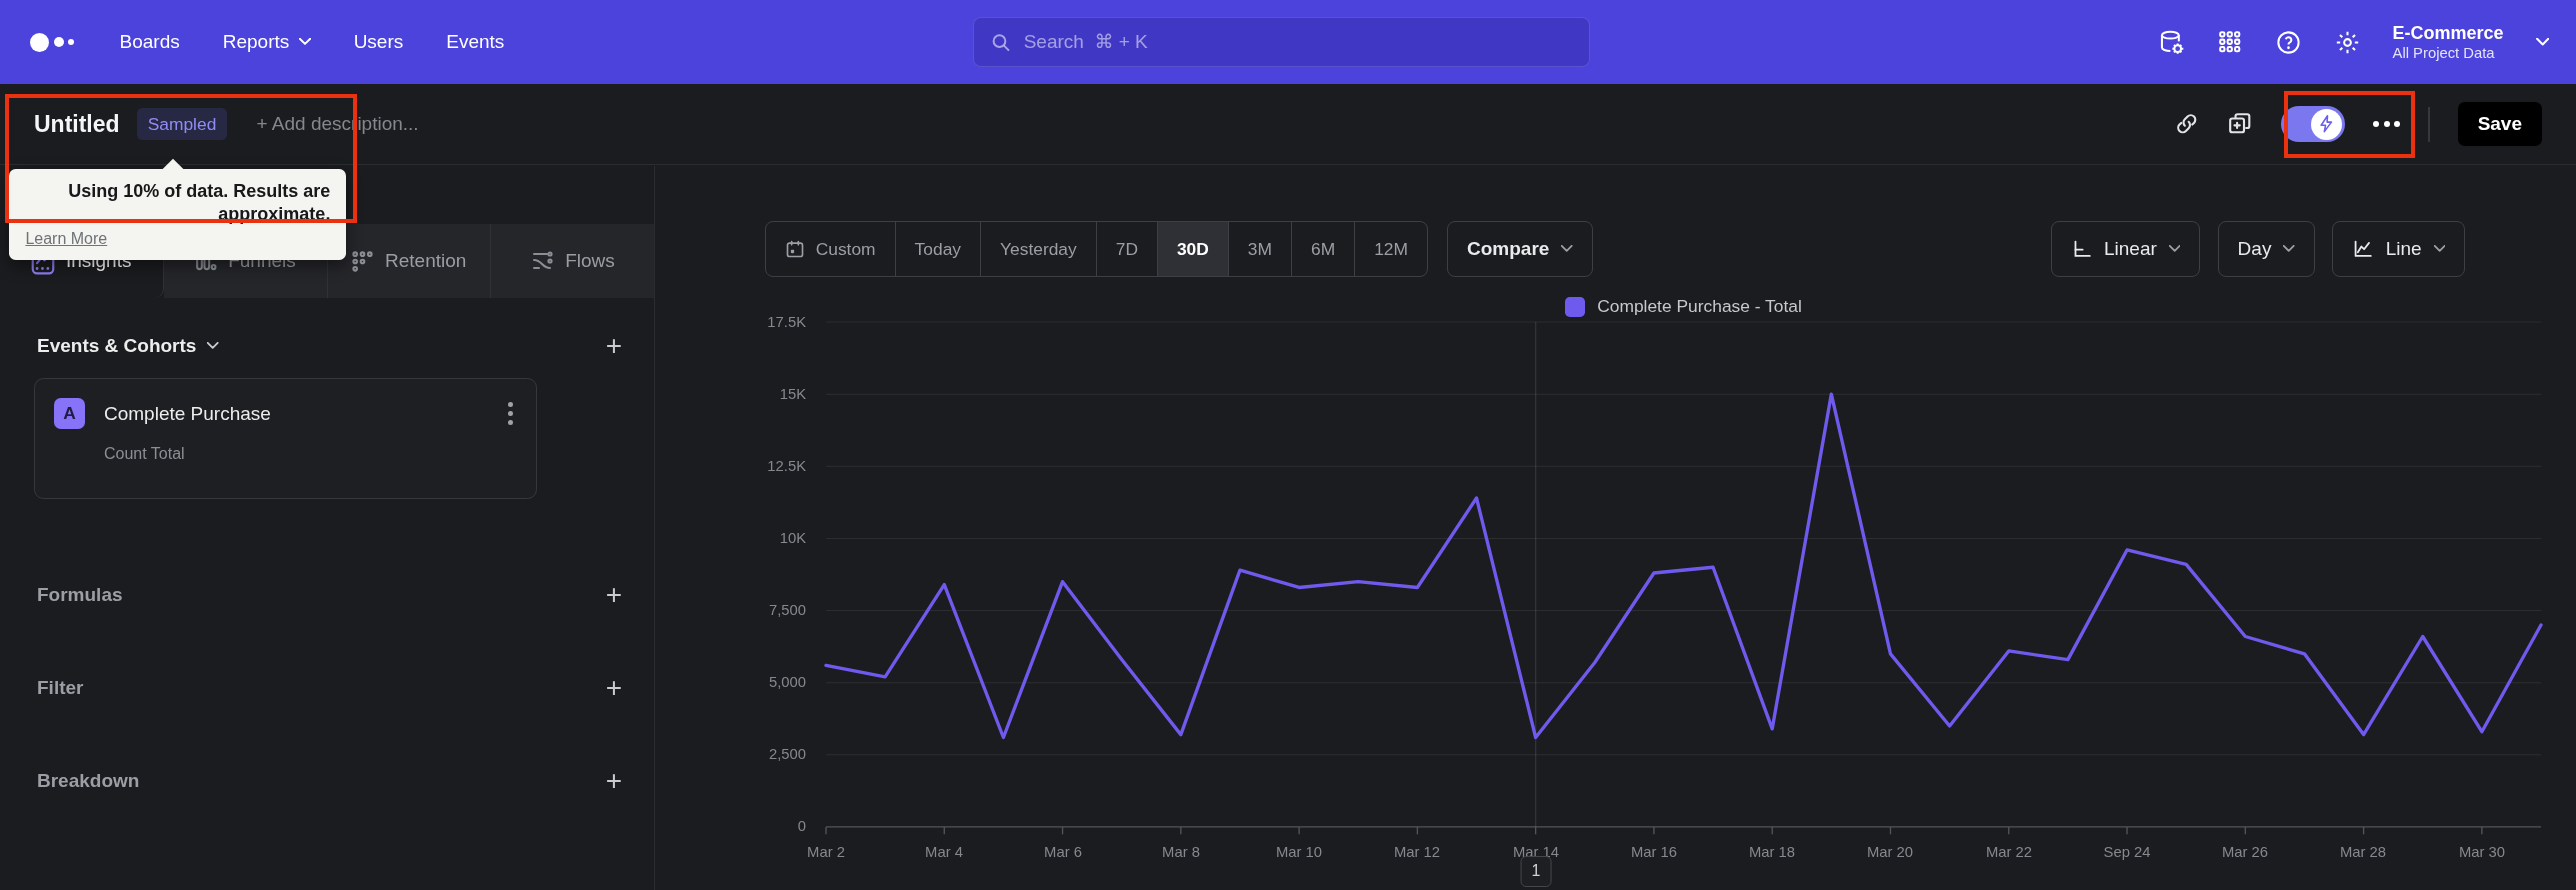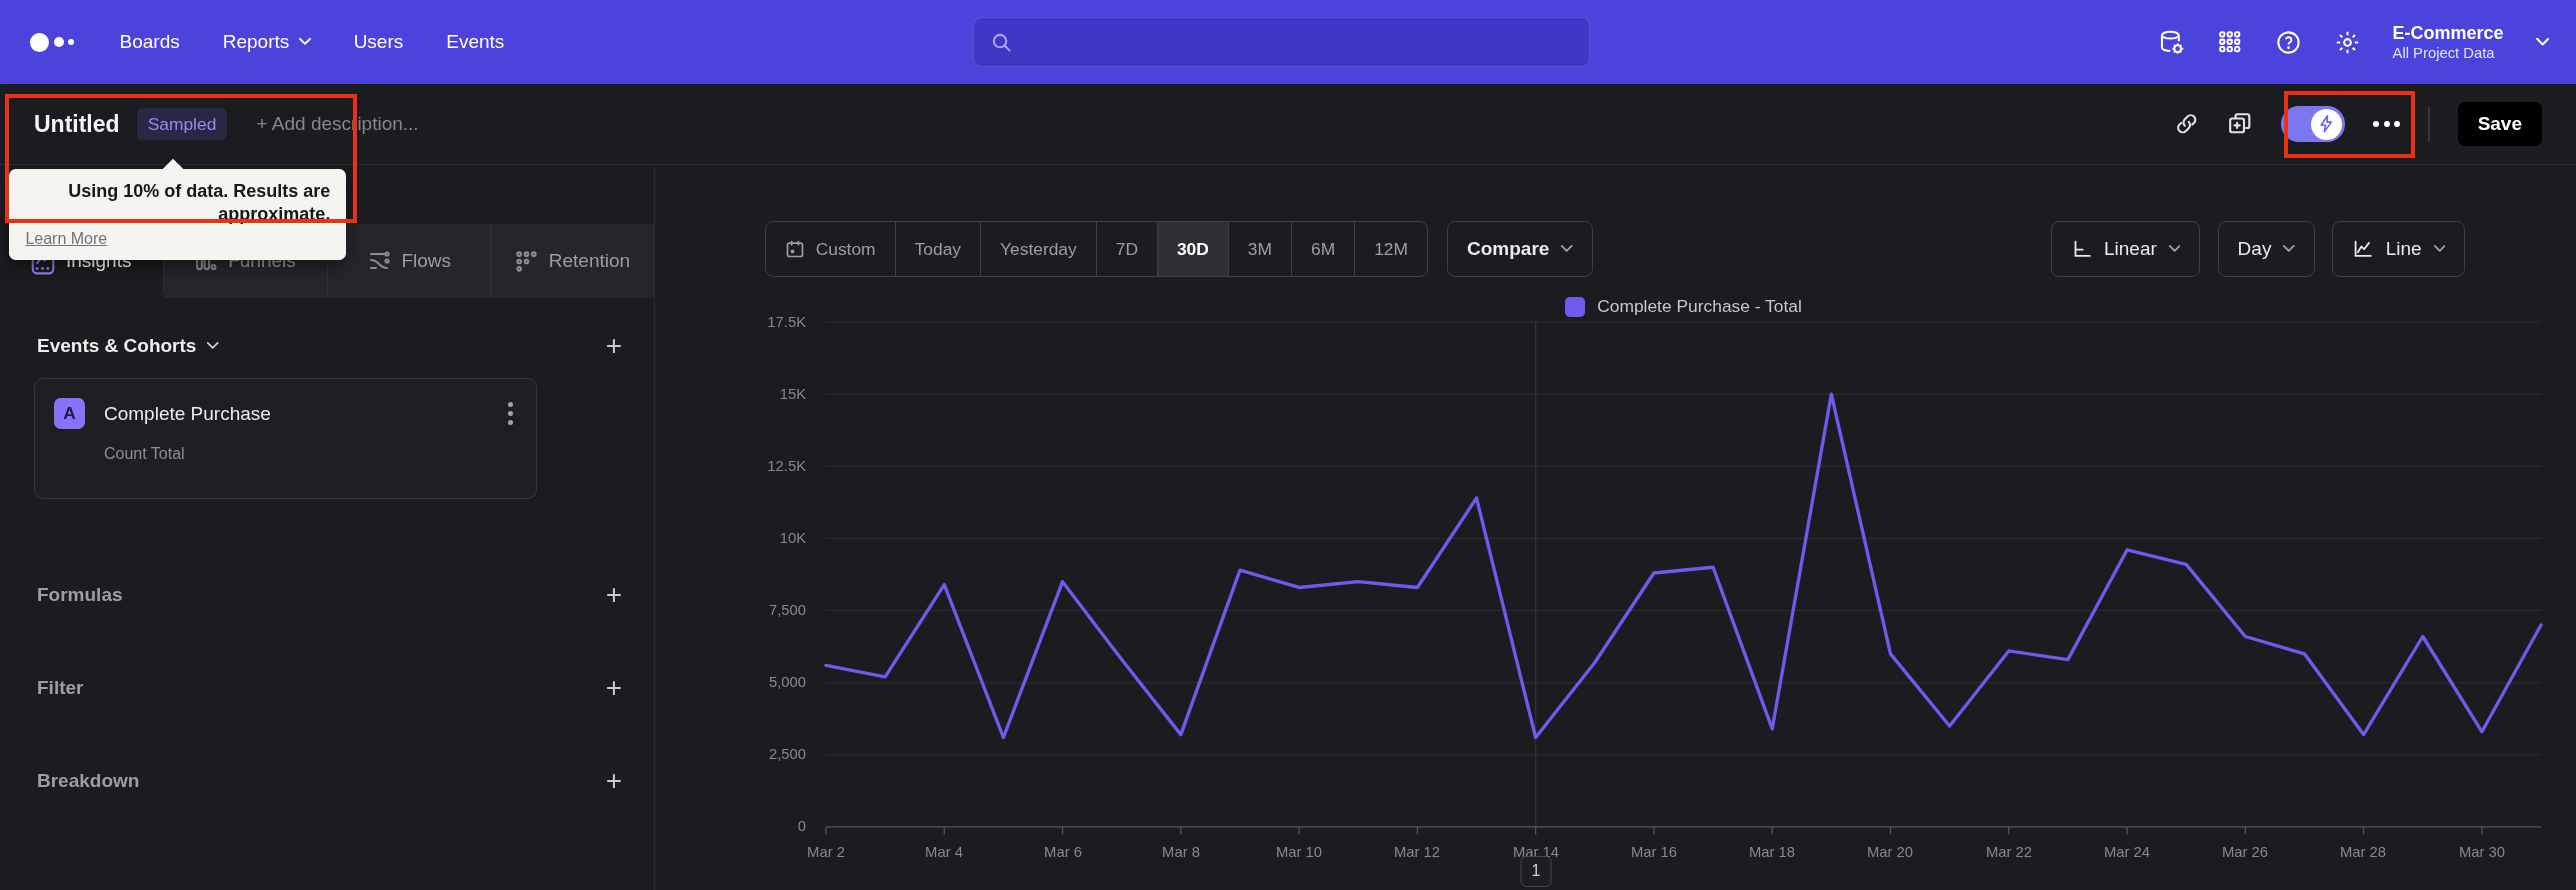--- a/index.html
+++ b/index.html
@@ -209,20 +209,21 @@
     <div class="topnav-item">
         <span>Events</span>
       </div>
   </div>
 
   <div class="search-wrap">
     <svg width="23" height="23" viewBox="0 0 24 24" fill="none" stroke="rgba(255,255,255,0.55)" stroke-width="2.2">
       <circle cx="10.5" cy="10.5" r="6.5"></circle>
         <line x1="15.5" y1="15.5" x2="21" y2="21"></line>
     </svg>
+    <input type="text" placeholder="Search  ⌘ + K" style="">
   </div>
 
   <div class="nav-right">
     <span class="nav-icon">
       <svg width="27" height="27" viewBox="0 0 24 24" fill="none" stroke="#fff" stroke-width="1.8">
         <ellipse cx="11" cy="5.5" rx="7.5" ry="3"></ellipse>
         <path d="M3.5 5.5v11c0 1.7 3.3 3 7.5 3"></path>
         <path d="M18.5 5.5V11"></path>
         <circle cx="17.5" cy="17.5" r="3"></circle>
         <path d="M17.5 12.8v1.7M17.5 20.2v1.7M12.8 17.5h1.7M20.8 17.5h1.7M14.2 14.2l1.2 1.2M19.6 19.6l1.2 1.2M20.8 14.2l-1.2 1.2M15.4 19.6l-1.2 1.2"></path>
@@ -327,42 +328,42 @@
           <svg width="23" height="25.5" viewBox="0 0 22 24" fill="none" stroke="#8b8e94" stroke-width="2" stroke-linecap="round">
             <rect x="3" y="2" width="4.5" height="18" rx="2.25"></rect>
             <rect x="10" y="7" width="4.5" height="13" rx="2.25"></rect>
             <rect x="17" y="16" width="3.5" height="4" rx="1.75"></rect>
           </svg>
         </span>
         <span>Funnels</span>
       </div>
       <div class="tab">
         <span class="tab-icon">
-          <svg width="24" height="24" viewBox="0 0 24 24" fill="none" stroke="#8b8e94" stroke-width="2" stroke-linecap="round">
-            <path d="M4 5h13"></path>
-              <circle cx="20" cy="5" r="1.6"></circle>
-            <path d="M4 11c8 0 8 8 16 8"></path>
-            <path d="M4 19h5"></path>
-              <circle cx="20" cy="12" r="1.6"></circle>
-          </svg>
-        </span>
-        <span>Flows</span>
-      </div>
-      <div class="tab">
-        <span class="tab-icon">
           <svg width="23" height="23" viewBox="0 0 22 22" fill="none" stroke="#8b8e94" stroke-width="2">
             <circle cx="4" cy="4" r="1.7"></circle>
               <circle cx="11" cy="4" r="1.7"></circle>
               <circle cx="18" cy="4" r="1.7"></circle>
             <circle cx="4" cy="11" r="1.7"></circle>
               <circle cx="11" cy="11" r="1.7"></circle>
             <circle cx="4" cy="18" r="1.7"></circle>
           </svg>
         </span>
         <span>Retention</span>
+      </div>
+      <div class="tab">
+        <span class="tab-icon">
+          <svg width="24" height="24" viewBox="0 0 24 24" fill="none" stroke="#8b8e94" stroke-width="2" stroke-linecap="round">
+            <path d="M4 5h13"></path>
+              <circle cx="20" cy="5" r="1.6"></circle>
+            <path d="M4 11c8 0 8 8 16 8"></path>
+            <path d="M4 19h5"></path>
+              <circle cx="20" cy="12" r="1.6"></circle>
+          </svg>
+        </span>
+        <span>Flows</span>
       </div>
     </div>
 
     <div class="events-header">
       <span class="hdr-label">
         <span>Events &amp; Cohorts</span>
         <svg class="caret" style="color:#c9cbce" width="11.4" height="7.4" viewBox="0 0 16 10">
             <polyline points="1,1 8,8 15,1"></polyline>
           </svg>
       </span>
@@ -523,21 +524,21 @@
           <div class="xlabel" style="left: 118px;">Mar 4</div>
           <div class="xlabel" style="left: 237px;">Mar 6</div>
           <div class="xlabel" style="left: 355px;">Mar 8</div>
           <div class="xlabel" style="left: 473px;">Mar 10</div>
           <div class="xlabel" style="left: 591px;">Mar 12</div>
           <div class="xlabel" style="left: 710px;">Mar 14</div>
           <div class="xlabel" style="left: 828px;">Mar 16</div>
           <div class="xlabel" style="left: 946px;">Mar 18</div>
           <div class="xlabel" style="left: 1064px;">Mar 20</div>
           <div class="xlabel" style="left: 1183px;">Mar 22</div>
-          <div class="xlabel" style="left: 1301px;">Mar 24</div>
+          <div class="xlabel" style="left: 1301px;">Sep 24</div>
           <div class="xlabel" style="left: 1419px;">Mar 26</div>
           <div class="xlabel" style="left: 1537px;">Mar 28</div>
           <div class="xlabel" style="left: 1656px;">Mar 30</div>
         </div>
       <div class="pagination" id="pager" style="left: 710px;">1</div>
     </div>
   </div>
 </div>
 
 

